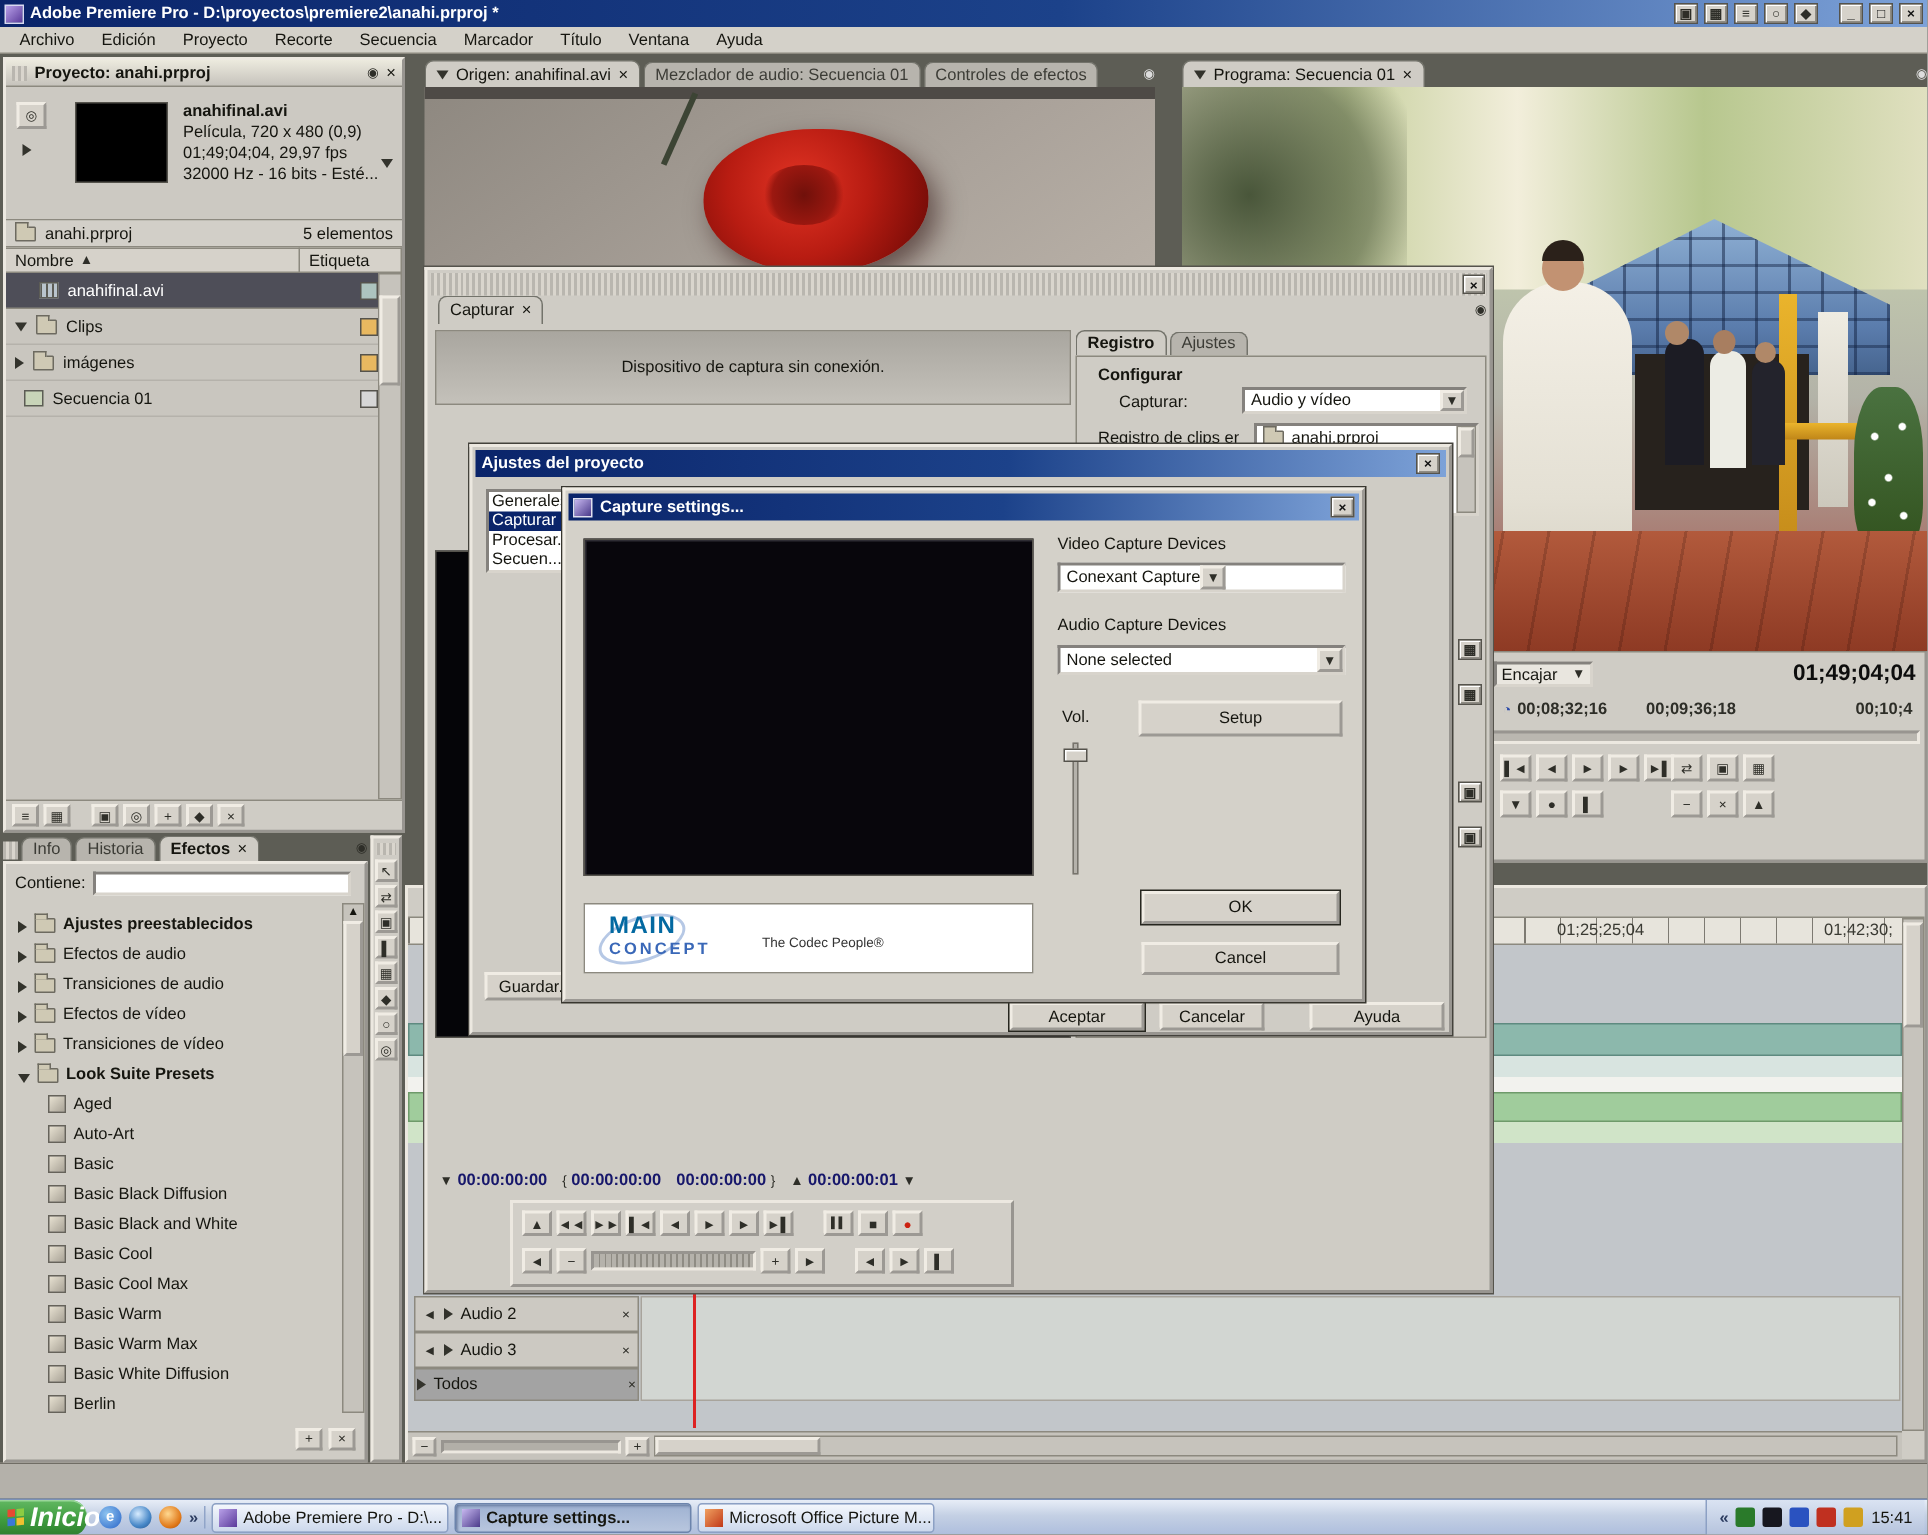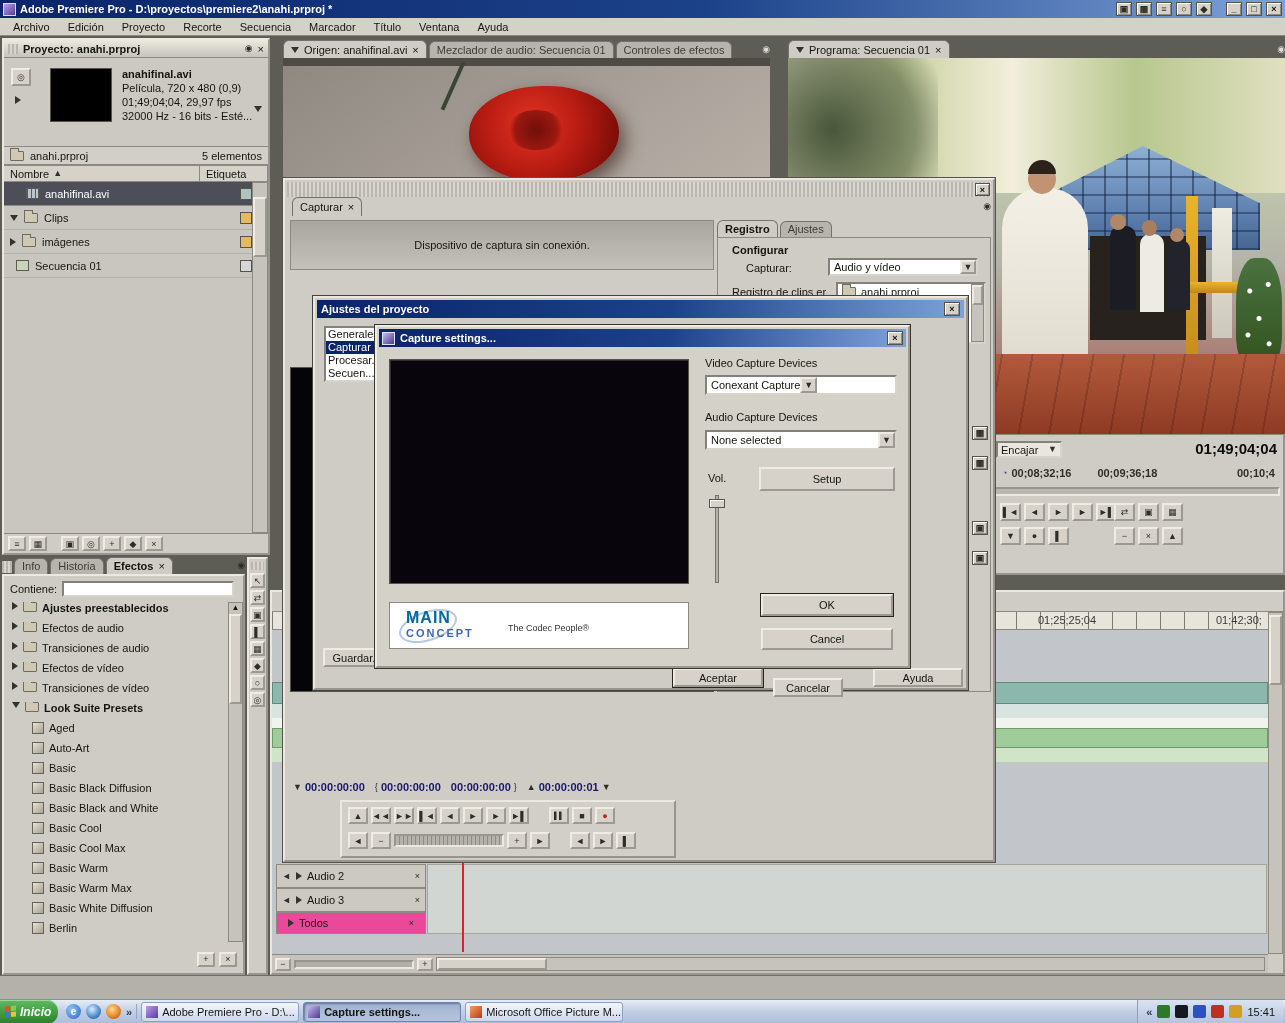--- a/index.html
+++ b/index.html
@@ -18,21 +18,21 @@
 .tab.off{background:#b7b4ad;color:#3c3c36}
 .sb{background:#c6c3bc;border:1px solid #8c897f}
 .sbt{background:#d6d2ca;border:2px outset #f0ece4}
 .gb{border:1px solid #979289;box-shadow:1px 1px 0 #fff inset}
 .chip{width:12px;height:12px;border:1px solid #55534c}
 .tr{width:0;height:0;border-top:4px solid transparent;border-bottom:4px solid transparent;border-left:6px solid #33332c}
 .td{width:0;height:0;border-left:4px solid transparent;border-right:4px solid transparent;border-top:6px solid #33332c}
 .folder{width:14px;height:10px;background:#cfc9b4;border:1px solid #6d6a60;border-radius:1px;position:relative;flex:0 0 auto}
 .folder::before{content:"";position:absolute;top:-4px;left:-1px;width:7px;height:3px;background:#cfc9b4;border:1px solid #6d6a60;border-bottom:none}
 .clipicon{width:13px;height:11px;background:#b9c4cc;border:1px solid #5c5c55;flex:0 0 auto;background-image:repeating-linear-gradient(90deg,#5c5c55 0 1px,transparent 1px 4px)}
-.treerow{display:flex;align-items:flex-start;gap:5px;height:20px;padding-left:6px;white-space:nowrap;overflow:hidden}
+.treerow{display:flex;align-items:flex-end;gap:5px;height:20px;padding-left:6px;white-space:nowrap;overflow:hidden}
 .presetico{width:12px;height:12px;border:1px solid #66635b;background:linear-gradient(135deg,#e8e2d2,#a8a296);flex:0 0 auto}
 .hatch{background:repeating-linear-gradient(90deg,#b9b6af 0 2px,#d9d5cd 2px 4px)}
 .glyph{font-size:9px;line-height:1;color:#2e2e28}
 .toolbtn{background:#d6d2ca;border:2px outset #f0ece4;display:flex;align-items:center;justify-content:center;font-size:9px;color:#2e2e28}
 .wbtn{width:16px;height:14px;background:#d6d2ca;border:1px solid #55534c;box-shadow:inset 1px 1px 0 #fff,inset -1px -1px 0 #8f8c84;display:flex;align-items:center;justify-content:center;font-size:9px;font-weight:bold;color:#111}
 .def{outline:1px solid #26261f}
 .grayed{color:#8b887e;text-shadow:1px 1px 0 #fff}
 input.search{border:2px inset #d8d4cc;background:#fff;font-family:"Liberation Sans",sans-serif;font-size:11px;padding:0 3px}
 </style>
 </head>
@@ -474,21 +474,21 @@
         <div style="flex:1"></div>
         <span class="glyph">×</span>
       </div>
       <div class="a flex" style="left:4px;top:258px;width:150px;height:24px;background:#ccc9c2;border:1px solid #8c897f;gap:5px;padding:0 5px">
         <span class="glyph">◄</span>
         <div class="tr"></div>
         <span>Audio 3</span>
         <div style="flex:1"></div>
         <span class="glyph">×</span>
       </div>
-      <div class="a flex" style="left:4px;top:282px;width:150px;height:22px;background:#ec4899;border:1px solid #8c897f;gap:5px;padding:0 11px">
+      <div class="a flex" style="left:4px;top:282px;width:150px;height:22px;background:#a3a3a3;border:1px solid #8c897f;gap:5px;padding:0 1px">
         <div class="tr"></div>
         <span>Todos</span>
         <div style="flex:1"></div>
         <span class="glyph">×</span>
       </div>
       <div class="a" style="left:155px;top:234px;width:840px;height:70px;background:#d2d6d2;border:1px solid #a8a49c"></div>
       <div class="a" style="left:190px;top:230px;width:2px;height:92px;background:#dd2222"></div>
     </div>
 
     <div class="a flex" style="left:0;top:362px;width:996px;height:19px;background:#c6c3bc;border-top:1px solid #8c897f;gap:3px;padding:0 3px">
@@ -670,21 +670,21 @@
       <div style="height:13px;white-space:nowrap;padding-left:2px;background:#0a246a;color:#fff">Capturar</div>
       <div style="height:13px;white-space:nowrap;padding-left:2px">Procesar...</div>
       <div style="height:13px;white-space:nowrap;padding-left:2px">Secuen...</div>
     </div>
     <div class="a btn" style="left:8px;top:350px;width:68px;height:19px">
         <span>Guardar...</span>
       </div>
     <div class="a btn def" style="left:358px;top:370px;width:90px;height:19px">
         <span>Aceptar</span>
       </div>
-    <div class="a btn" style="left:458px;top:380px;width:70px;height:19px">
+    <div class="a btn" style="left:458px;top:370px;width:70px;height:19px">
         <span>Cancelar</span>
       </div>
     <div class="a btn" style="left:558px;top:370px;width:90px;height:19px">
         <span>Ayuda</span>
       </div>
   </div>
 
   <div class="a" style="left:375px;top:325px;width:535px;height:343px;z-index:30;background:#d4d1c9;border:2px outset #f0ece4;box-shadow:0 0 0 1px #38362f">
     <div class="a bluebar flex" style="left:2px;top:2px;width:527px;height:18px;padding:0 3px;gap:5px">
       <div style="width:13px;height:13px;background:linear-gradient(135deg,#c8b8f0,#4a3a8a);border:1px solid #e0e0f0"></div>
@@ -725,21 +725,21 @@
     <div class="a" style="left:332px;top:172px;width:16px;height:9px;background:#d6d2ca;border:1px solid #55534c;box-shadow:inset 1px 1px 0 #fff"></div>
     <div class="a btn def" style="left:384px;top:267px;width:132px;height:22px">
         <span>OK</span>
       </div>
     <div class="a btn" style="left:384px;top:301px;width:132px;height:22px">
         <span>Cancel</span>
       </div>
   </div>
 
   <div class="a flex" style="left:0;top:999px;width:1285px;height:24px;z-index:50;background:linear-gradient(#e7edf7 0%,#c4d0e4 45%,#aebedd 100%);border-top:1px solid #7a90b8;gap:4px;padding-right:2px">
-    <div class="flex" style="width:58px;height:24px;border-radius:0 11px 11px 0;background:linear-gradient(#62b862 0%,#3f9c3f 55%,#2d7e2d 100%);color:#fff;font-weight:bold;font-style:italic;font-size:12px;gap:4px;padding-left:5px;box-shadow:inset 0 1px 0 #9ad69a">
+    <div class="flex" style="width:58px;height:24px;border-radius:0 11px 11px 0;background:linear-gradient(#62b862 0%,#3f9c3f 55%,#2d7e2d 100%);color:#fff;font-weight:bold;font-style:italic;font-size:18px;gap:4px;padding-left:5px;box-shadow:inset 0 1px 0 #9ad69a">
       <div style="width:11px;height:11px;display:grid;grid-template-columns:5px 5px;grid-template-rows:5px 5px;gap:1px;transform:skewY(-6deg)">
         <div style="background:#e84a32"></div>
           <div style="background:#8ccc42"></div>
           <div style="background:#3a78d8"></div>
           <div style="background:#f0c030"></div>
       </div>
       <span>Inicio</span>
     </div>
     <div class="flex" style="gap:5px;padding:0 4px;border-right:1px solid #90a4c8">
       <div style="width:15px;height:15px;border-radius:50%;background:radial-gradient(circle at 35% 35%,#8ec4f0,#2864c8);color:#fff;font-size:10px;font-weight:bold;text-align:center;line-height:15px">e</div>

